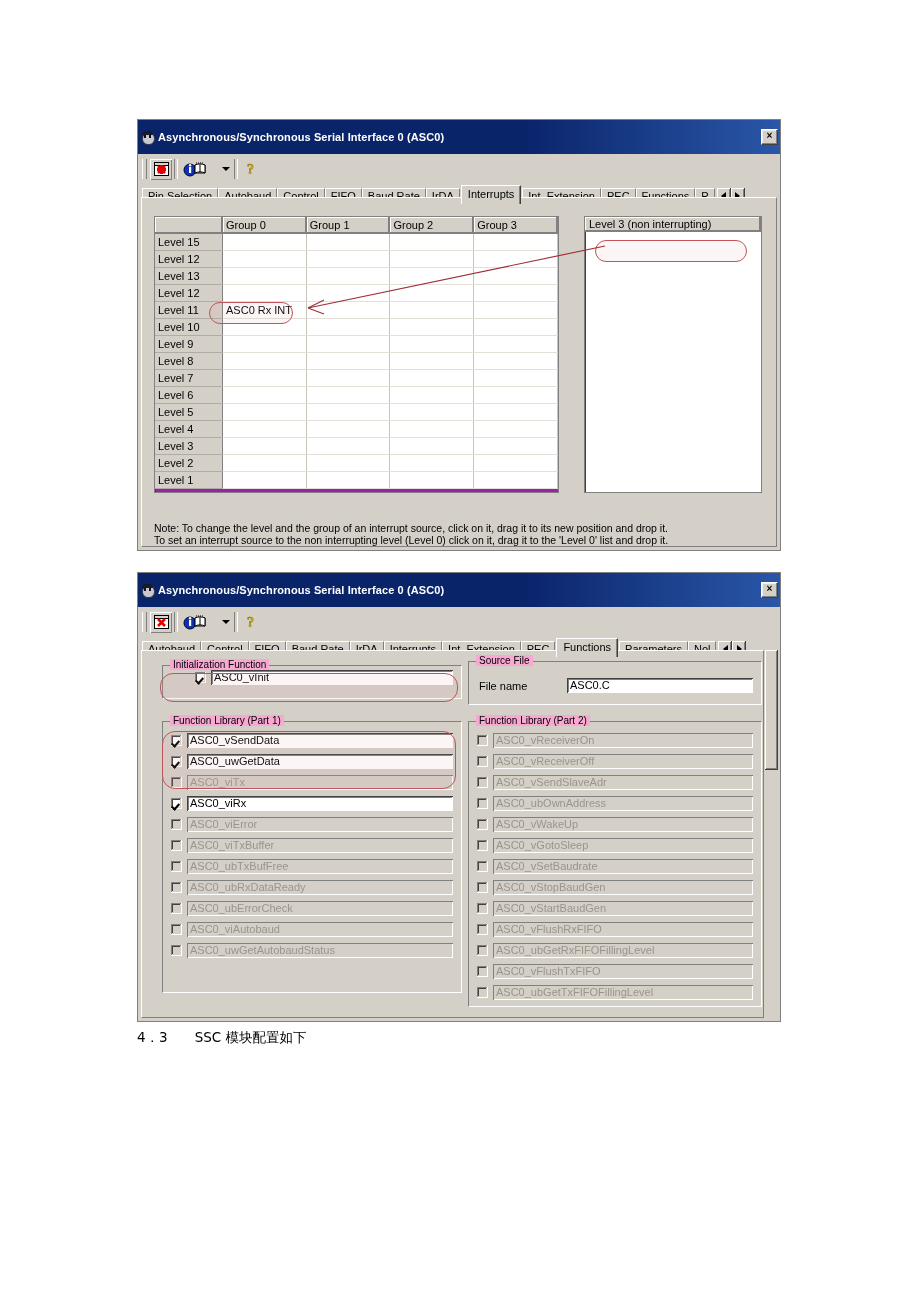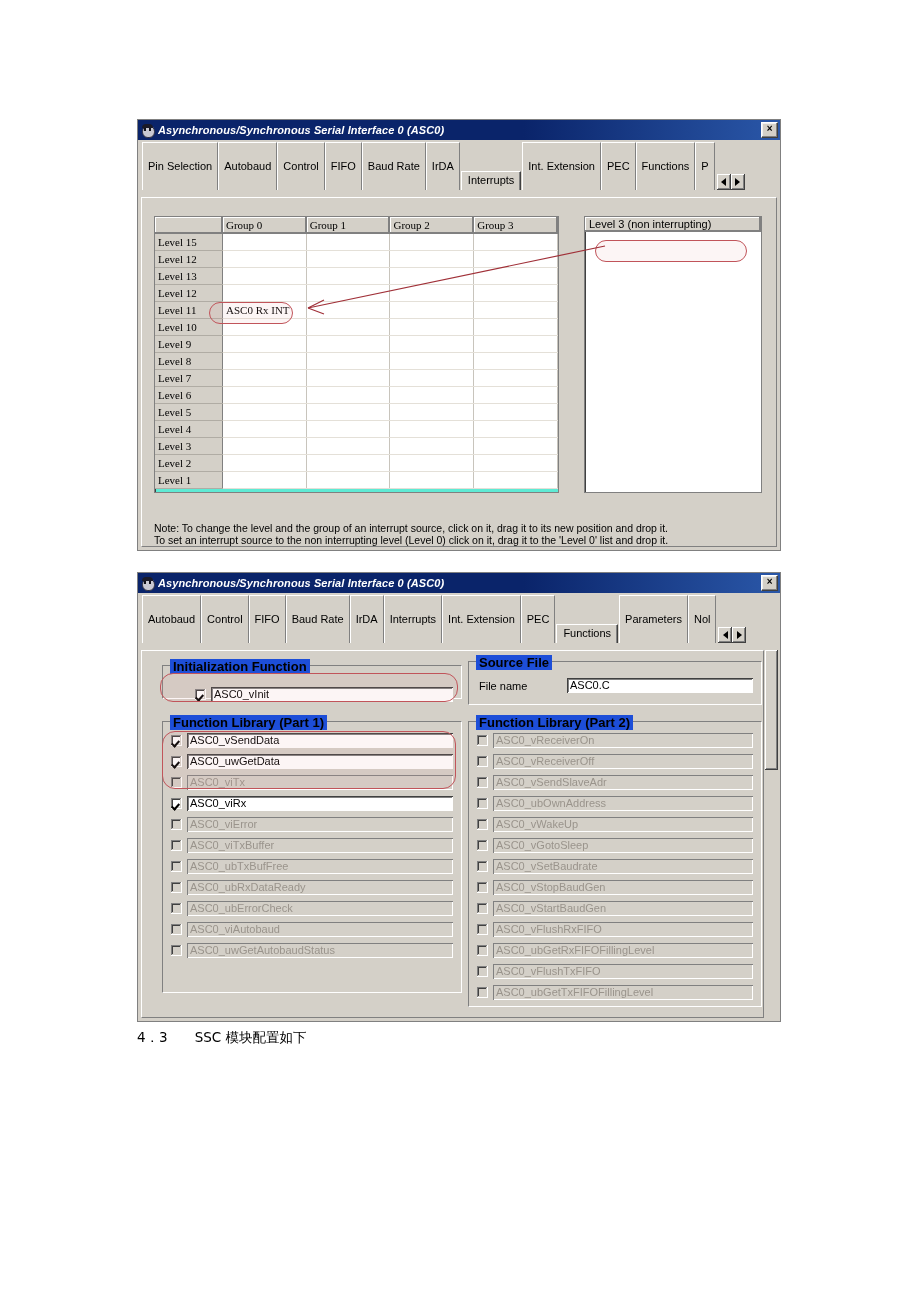--- a/index.html
+++ b/index.html
@@ -6,24 +6,24 @@
   body{
     width:920px;height:1302px;background:#ffffff;
     font-family:"Liberation Sans", sans-serif;
     -webkit-font-smoothing:none;
   }
   .page{position:relative;width:920px;height:1302px;overflow:hidden;}
 
   
   .win{position:absolute;background:#d4d0c8;border:1px solid #808080;}
   .titlebar{
-    height:20px;
+    height:34px;
     background:linear-gradient(to right,#0a246a 0%,#0a246a 60%,#2a57a8 100%);
     display:flex;align-items:center;padding:0 2px 0 3px;color:#fff;
-    font-size:11px;font-weight:bold;letter-spacing:.1px;font-style:italic;
+    font-size:11px;font-weight:bold;letter-spacing:.1px;
   }
   .title-ico{width:13px;height:13px;margin-right:4px;flex:0 0 auto;position:relative;}
   .title-ico .face{
     position:absolute;left:1px;top:1px;width:11px;height:11px;border-radius:50% 50% 45% 45%;
     background:#c9c9d2;border:1px solid #303040;
   }
   .title-ico .eyeL,.title-ico .eyeR{position:absolute;top:4px;width:2px;height:3px;background:#101018;}
   .title-ico .eyeL{left:3px;} .title-ico .eyeR{left:8px;}
   .title-ico .hair{position:absolute;left:1px;top:0px;width:11px;height:4px;background:#1a1a28;border-radius:6px 6px 0 0;}
   .title-txt{flex:1 1 auto;white-space:nowrap;overflow:hidden;}
@@ -34,42 +34,42 @@
   }
   .toolbar{height:26px;display:flex;align-items:center;padding:2px 3px;}
   .tb-grip{width:3px;height:20px;border-left:1px solid #fff;border-right:1px solid #808080;margin:0 3px 0 1px;}
   .tb-btn{width:22px;height:21px;display:flex;align-items:center;justify-content:center;position:relative;}
   .tb-sep{width:2px;height:20px;border-left:1px solid #808080;border-right:1px solid #fff;margin:0 2px;}
   .tb-wide{width:40px;}
 
   
   .tabstrip{position:relative;height:18px;margin:2px 0 0 4px;display:flex;align-items:flex-end;}
   .tab{
-    height:15px;line-height:15px;padding:16px 5px;font-size:11px;color:#000;background:#d4d0c8;
+    height:15px;line-height:15px;padding:0 5px;font-size:11px;color:#000;background:#d4d0c8;
     border-left:1px solid #fff;border-top:1px solid #fff;border-right:1px solid #808080;
     margin-right:0px;white-space:nowrap;
   }
   .tab.sel{
     height:18px;line-height:17px;background:#d4d0c8;border:1px solid #fff;border-right-color:#404040;
     border-bottom:none;position:relative;z-index:3;margin:0 1px;padding:0 6px;
     box-shadow:inset -1px 0 0 #808080;
   }
   .spinbtns{display:flex;margin-left:2px;}
   .spin{
     width:14px;height:16px;background:#d4d0c8;
     box-shadow:inset -1px -1px 0 #404040, inset 1px 1px 0 #ffffff, inset -2px -2px 0 #808080;
     display:flex;align-items:center;justify-content:center;font-size:7px;
   }
   .arrow-l{width:0;height:0;border-top:4px solid transparent;border-bottom:4px solid transparent;border-right:5px solid #000;}
   .arrow-r{width:0;height:0;border-top:4px solid transparent;border-bottom:4px solid transparent;border-left:5px solid #000;}
 
   .pagearea{position:absolute;left:3px;right:3px;background:#d4d0c8;border:1px solid #fff;border-right-color:#808080;border-bottom-color:#808080;}
 
   
-  .grid{position:absolute;border:1px solid #808080;background:#5eead4;box-shadow:inset 1px 1px 0 #404040;font-family:Liberation Serif, serif;}
+  .grid{position:absolute;border:1px solid #808080;background:#a21caf;box-shadow:inset 1px 1px 0 #404040;}
   table.ig{border-collapse:collapse;font-size:11px;table-layout:fixed;}
   table.ig th{
     background:#d4d0c8;border:1px solid #808080;border-top:none;border-left:none;
     font-weight:normal;text-align:left;padding:1px 3px;height:14px;
     box-shadow:inset -1px -1px 0 #808080, inset 1px 1px 0 #fff;
   }
   table.ig td.lv{
     background:#d4d0c8;border-right:1px solid #808080;border-bottom:1px solid #b0aca4;
     padding:0 3px;height:16px;font-size:11px;white-space:nowrap;
   }
@@ -85,21 +85,21 @@
   }
   .note{position:absolute;font-size:10.5px;line-height:12px;color:#000;white-space:nowrap;}
 
   
   .anno{position:absolute;border:1.2px solid #c1545a;border-radius:13px;background:rgba(230,160,160,.10);pointer-events:none;}
   .annoline{position:absolute;pointer-events:none;}
 
   
   .gbox{position:absolute;border:1px solid #fff;border-top-color:#808080;border-left-color:#808080;}
   .gbox:after{content:"";position:absolute;left:-1px;top:-1px;right:-1px;bottom:-1px;border:1px solid #fff;border-top-color:#808080;border-left-color:#808080;pointer-events:none;opacity:0;}
-  .gbl{position:absolute;top:-7px;left:7px;background:#1d4ed8;padding:0 3px;font-size:13px;color:#000;white-space:nowrap;font-weight:bold;}
+  .gbl{position:absolute;top:-7px;left:7px;background:#f9a8d4;padding:0 3px;font-size:10px;color:#000;white-space:nowrap;}
   .fieldrow{display:flex;align-items:center;height:17px;}
   .cb{
     width:11px;height:11px;background:#fff;flex:0 0 auto;margin-right:5px;position:relative;
     box-shadow:inset -1px -1px 0 #fff, inset 1px 1px 0 #808080, inset -2px -2px 0 #d4d0c8, inset 2px 2px 0 #404040;
   }
   .cb.dis{background:#d4d0c8;}
   .cb.on:before{
     content:"";position:absolute;left:2px;top:4px;width:3px;height:6px;border:solid #000;border-width:0 2px 2px 0;
     transform:rotate(42deg);
   }
@@ -391,21 +391,21 @@
         <div class="spin">
             <span class="arrow-r"></span>
           </div>
       </div>
     </div>
 
     <div class="pagearea" style="top:77px;height:366px;right:16px;"></div>
 
     <div class="gbox" style="left:24px;top:92px;width:298px;height:32px;">
       <span class="gbl">Initialization Function</span>
-      <div id="initlist" style="position:absolute;left:8px;top:19px;right:8px;padding-left:24px;">
+      <div id="initlist" style="position:absolute;left:8px;top:2px;right:8px;padding-left:24px;">
           <div class="fieldrow" style="height:18px">
             <span class="cb on"></span>
             <span class="txtfield">ASC0_vInit</span>
           </div>
         </div>
     </div>
 
     <div class="gbox" style="left:330px;top:88px;width:292px;height:42px;">
       <span class="gbl">Source File</span>
       <div style="position:absolute;left:10px;top:16px;right:8px;display:flex;align-items:center;">

